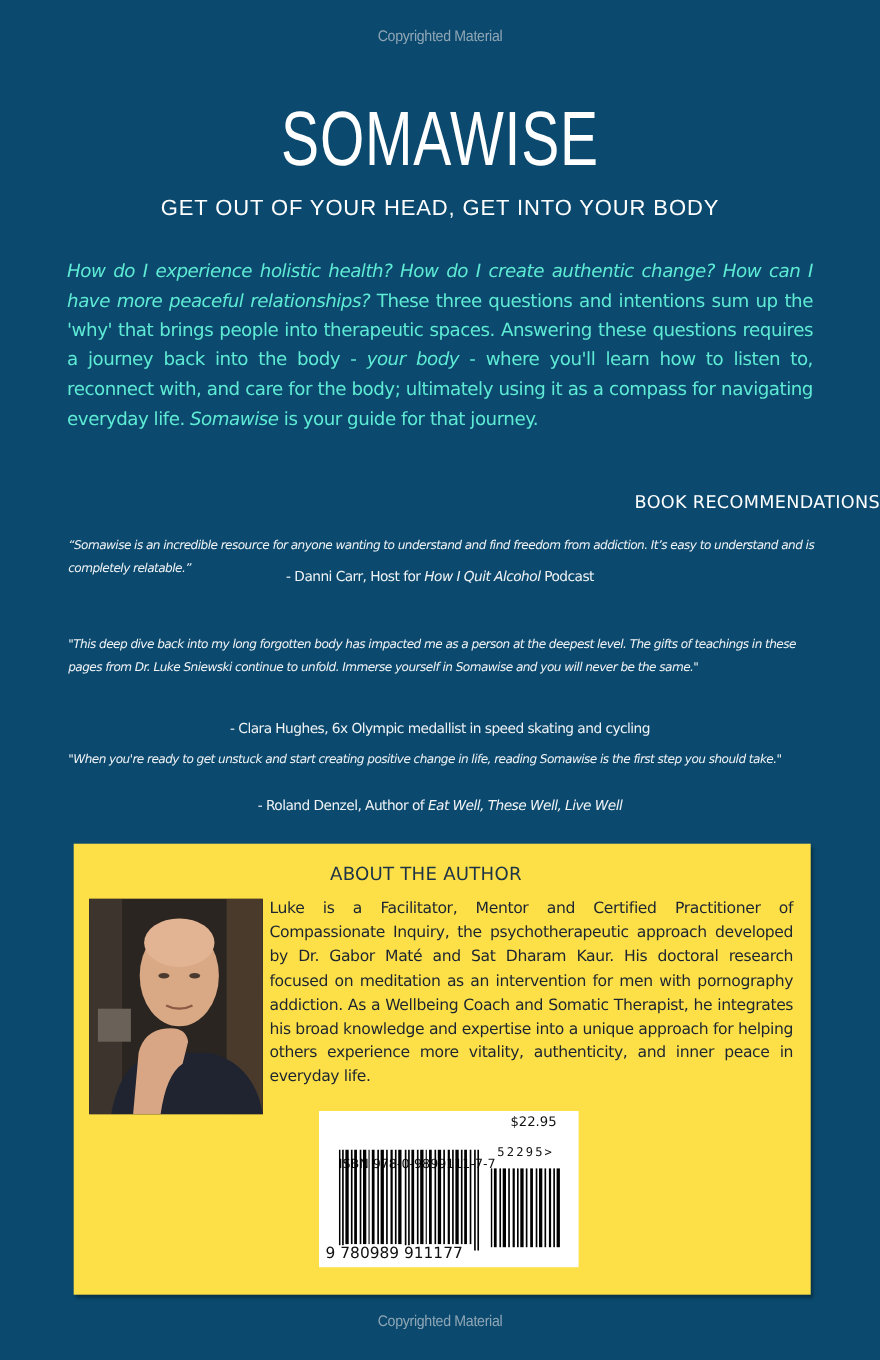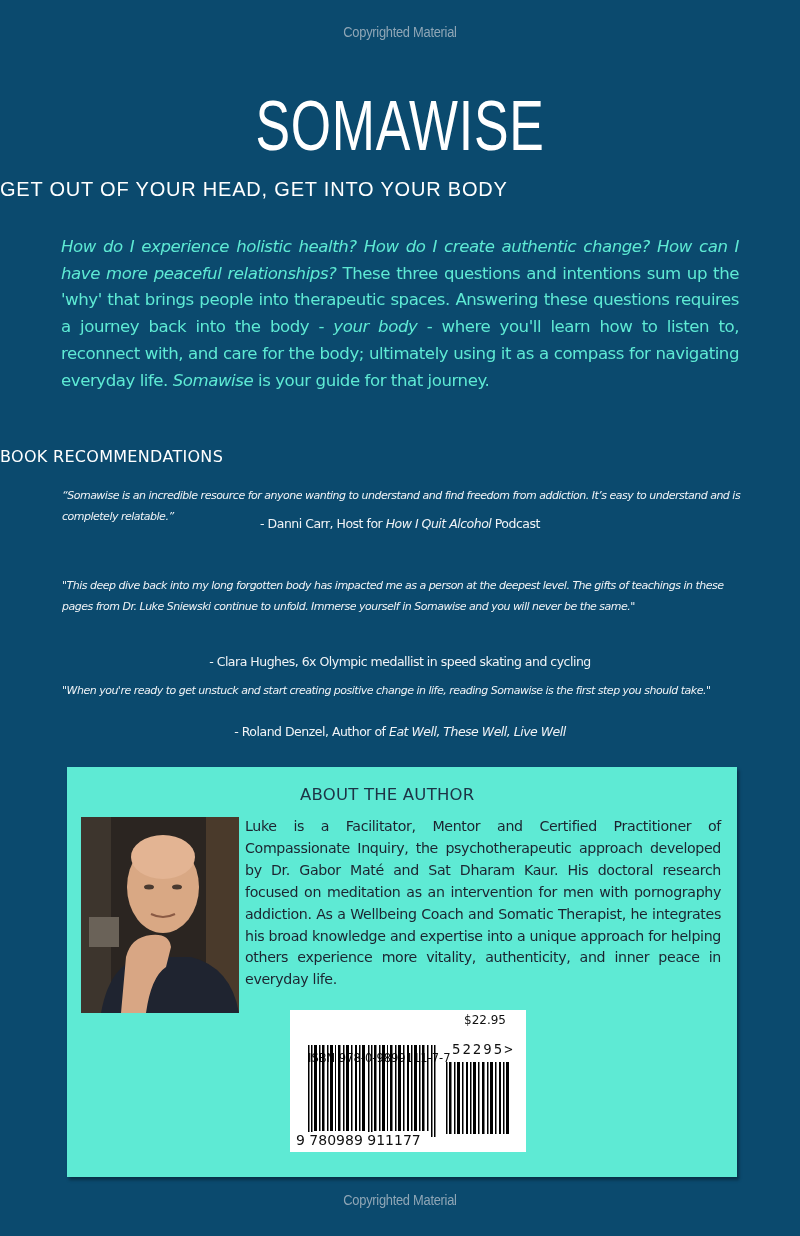--- a/index.html
+++ b/index.html
@@ -21,54 +21,54 @@
 
   .title {
     position: absolute; top: 86px; left: 0; width: 800px; text-align: center;
     font-family: "Liberation Sans", sans-serif;
     font-size: 70px; line-height: 80px; color: #ffffff;
     letter-spacing: 1px;
     transform: scaleX(0.74);
     transform-origin: center;
   }
   .subtitle {
-    position: absolute; top: 178px; left: 0; width: 800px; text-align: left;
+    position: absolute; top: 178px; left: 0; width: 800px; text-align: center;
     font-family: "Liberation Sans", sans-serif;
     font-size: 20px; color: #ffffff; letter-spacing: 0.8px;
   }
   .intro {
     position: absolute; top: 234px; left: 61px; width: 678px;
     font-family: "DejaVu Sans", sans-serif;
     font-size: 16.6px; line-height: 26.7px;
     text-align: justify; color: #5eead4;
     letter-spacing: -0.45px;
   }
   .intro em { font-style: italic; }
 
   .rec-heading {
-    position: absolute; top: 447px; left: 0; width: 800px; text-align: left;
+    position: absolute; top: 447px; left: 0; width: 800px; text-align: right;
     font-family: "DejaVu Sans", sans-serif;
     font-size: 16px; color: #ffffff; letter-spacing: 0.3px;
   }
   .quote {
     position: absolute; left: 62px; width: 680px;
     font-family: "DejaVu Sans", sans-serif;
     font-style: italic; font-size: 11px; line-height: 21px;
     color: #f0f3f6; letter-spacing: -0.5px;
   }
   .attrib {
     position: absolute; left: 0; width: 800px; text-align: center;
     font-family: "DejaVu Sans", sans-serif;
     font-size: 12.5px; color: #f0f3f6; letter-spacing: -0.5px;
   }
   .attrib em { font-style: italic; }
 
   .author-box {
     position: absolute; left: 67px; top: 767px; width: 670px; height: 410px;
-    background: #5eead4;
+    background: #fde047;
     box-shadow: 2px 3px 3px rgba(0,0,0,0.35);
   }
   .author-heading {
     position: absolute; top: 18px; left: 0; width: 520px; text-align: center;
     font-family: "DejaVu Sans", sans-serif;
     font-size: 16.5px; color: #1d3346; letter-spacing: 0.2px;
     left: 150px; width: 300px; text-align: left; margin-left: 83px;
   }
   .author-photo {
     position: absolute; left: 14px; top: 50px; width: 158px; height: 196px;
@@ -89,21 +89,21 @@
   .price {
     position: absolute; right: 20px; top: 3px;
     font-family: "DejaVu Sans", sans-serif; font-size: 12px; color: #111;
   }
   .isbn-label {
     position: absolute; left: 18px; top: 17px;
     font-family: "DejaVu Sans", sans-serif; font-size: 11.5px; color: #111; margin-top: 24px;
   }
   .price-code {
     position: absolute; left: 162px; top: 31px;
-    font-family: "DejaVu Sans Mono", monospace; font-size: 14px; color: #111; letter-spacing: 2px;
+    font-family: "DejaVu Sans Mono", monospace; font-size: 11px; color: #111; letter-spacing: 2px;
   }
   .bars-main {
     position: absolute; left: 18px; top: 35px; width: 128px; height: 92px;
   }
   .bars-addon {
     position: absolute; left: 156px; top: 52px; width: 64px; height: 72px;
   }
   .isbn-digits {
     position: absolute; left: 4px; top: 122px;
     font-family: "DejaVu Sans", sans-serif; font-size: 14px; color: #111;

